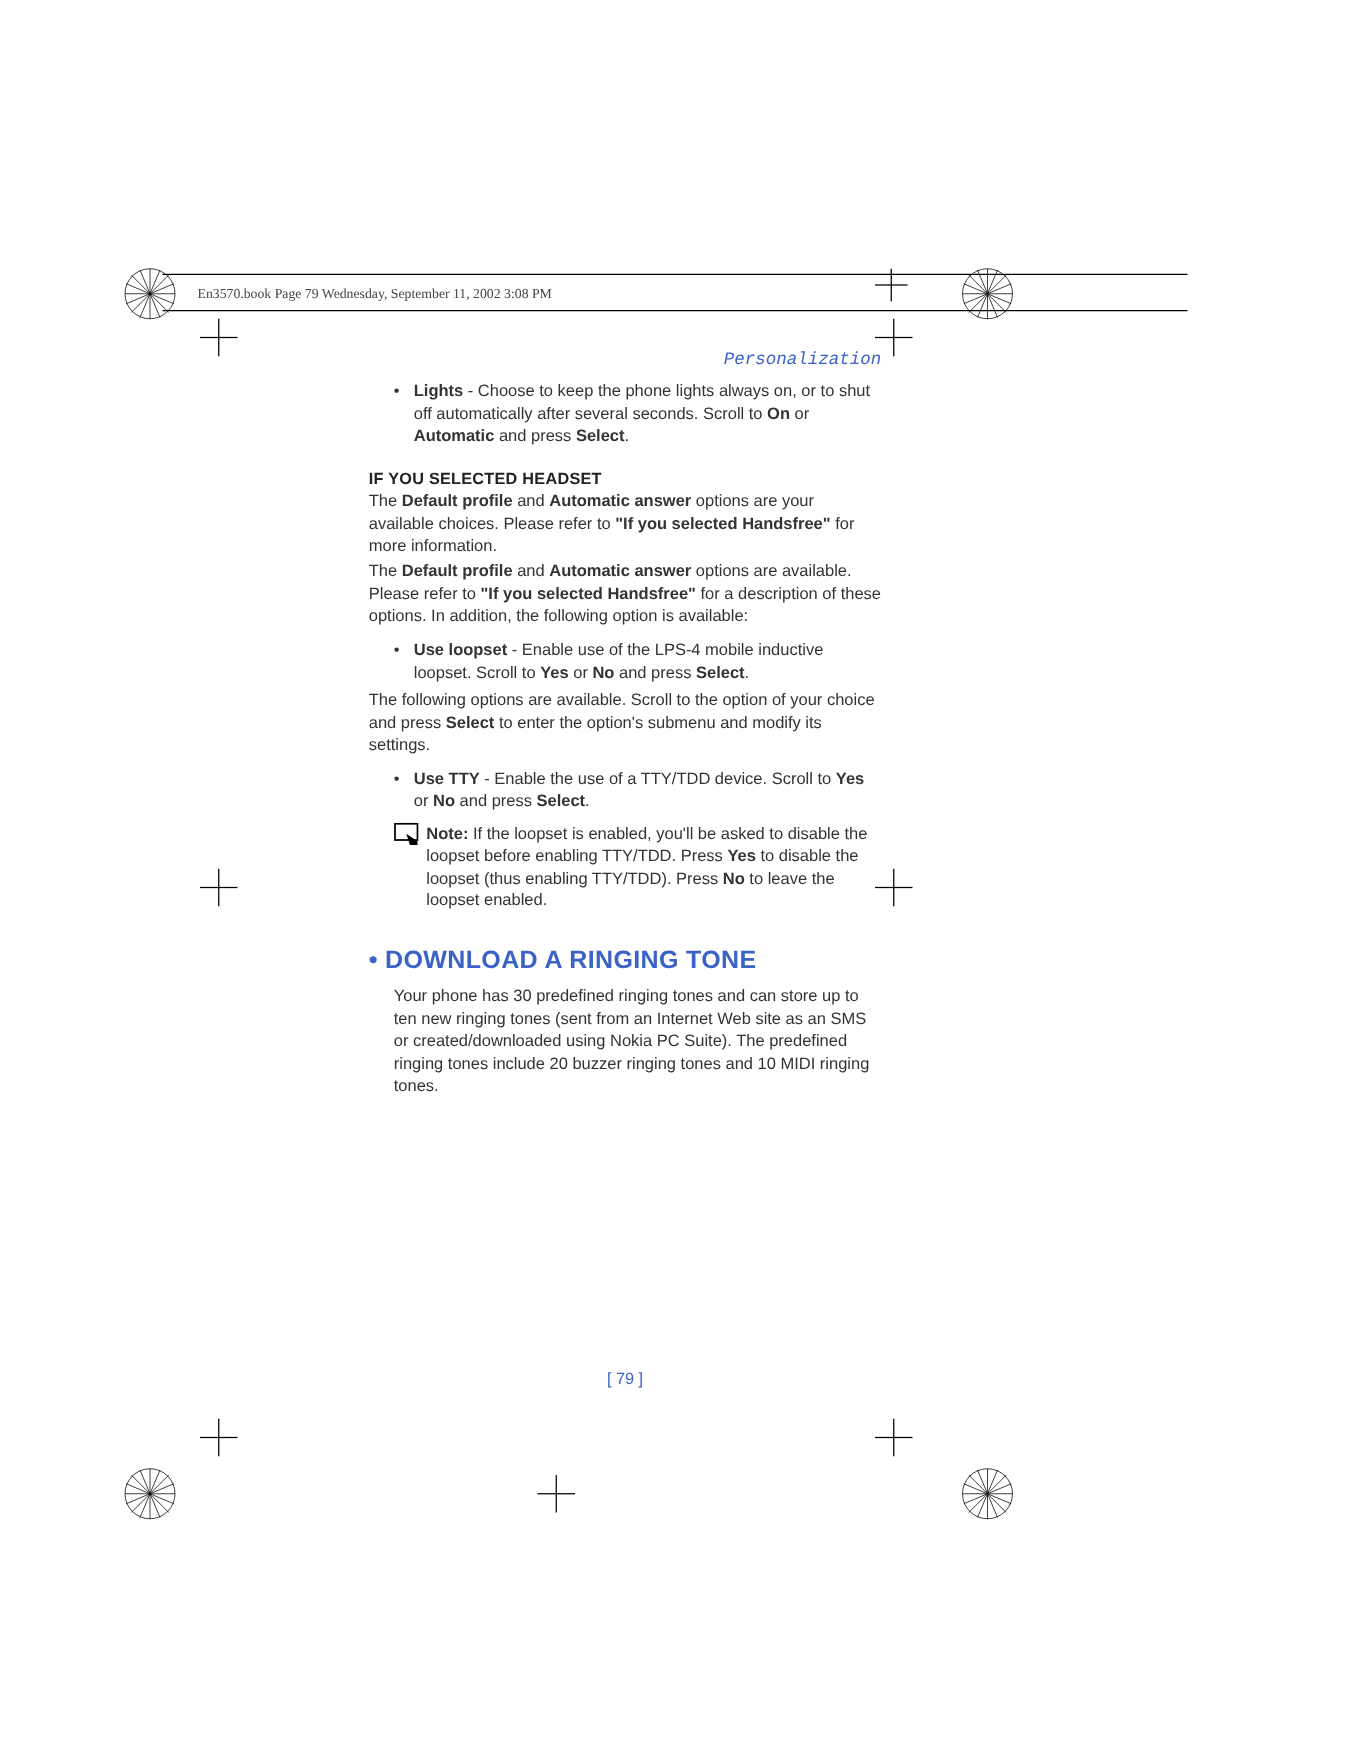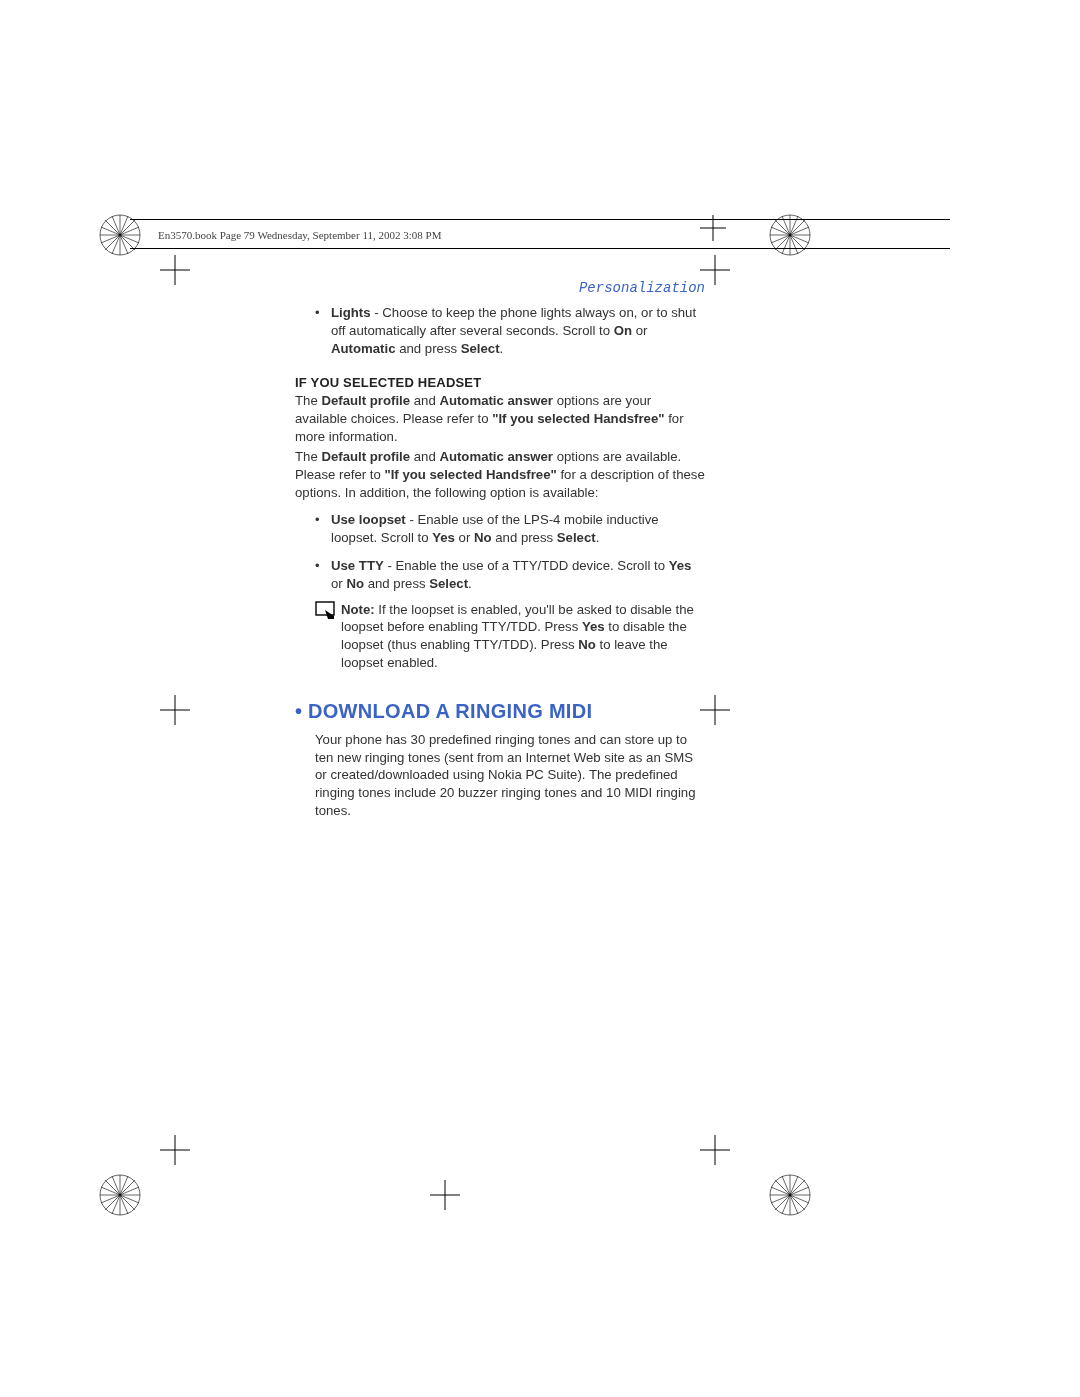--- a/index.html
+++ b/index.html
@@ -220,36 +220,40 @@
   <div class="para">
     <span>The </span><span class="bold">Default profile</span><span> and </span><span class="bold">Automatic answer</span><span> options are available. Please refer to </span><span class="bold">"If you selected Handsfree"</span><span> for a description of these options. In addition, the following option is available:</span>
   </div>
   <div class="bullet-row" style="margin-top:10px;">
     <div class="bullet-dot">•</div>
     <div class="bullet-text">
       <span class="bold">Use loopset</span><span> - Enable use of the LPS-4 mobile inductive loopset. Scroll to </span><span class="bold">Yes</span><span> or </span><span class="bold">No</span><span> and press </span><span class="bold">Select</span><span>.</span>
     </div>
   </div>
 
+  <div class="para">
+    <span>The following options are available. Scroll to the option of your choice and press </span><span class="bold">Select</span><span> to enter the option's submenu and modify its settings.</span>
+  </div>
   <div class="bullet-row" style="margin-top:10px;">
     <div class="bullet-dot">•</div>
     <div class="bullet-text">
       <span class="bold">Use TTY</span><span> - Enable the use of a TTY/TDD device. Scroll to </span><span class="bold">Yes</span><span> or </span><span class="bold">No</span><span> and press </span><span class="bold">Select</span><span>.</span>
     </div>
   </div>
   <div class="note-row">
     <div class="note-icon">
       <svg width="20" height="18" viewBox="0 0 20 18">
           <rect x="1" y="1" width="18" height="13" fill="none" stroke="#000" stroke-width="1.4"></rect>
           <polygon points="10,9 19,15 19,18 13,18" fill="#000"></polygon>
         </svg>
     </div>
     <div class="note-text">
       <span class="bold">Note:</span><span> If the loopset is enabled, you'll be asked to disable the loopset before enabling TTY/TDD. Press </span><span class="bold">Yes</span><span> to disable the loopset (thus enabling TTY/TDD). Press </span><span class="bold">No</span><span> to leave the loopset enabled.</span>
     </div>
   </div>
 
   <div class="main-head">
-    <span class="lead-bullet">•</span><span>DOWNLOAD A RINGING MIDI</span>
+    <span class="lead-bullet">•</span><span>DOWNLOAD A RINGING TONE</span>
   </div>
   <div class="para" style="margin-left:20px;">Your phone has 30 predefined ringing tones and can store up to ten new ringing tones (sent from an Internet Web site as an SMS or created/downloaded using Nokia PC Suite). The predefined ringing tones include 20 buzzer ringing tones and 10 MIDI ringing tones.</div>
 
+  <div class="page-num">[ 79 ]</div>
 </div>
 
 </body></html>

